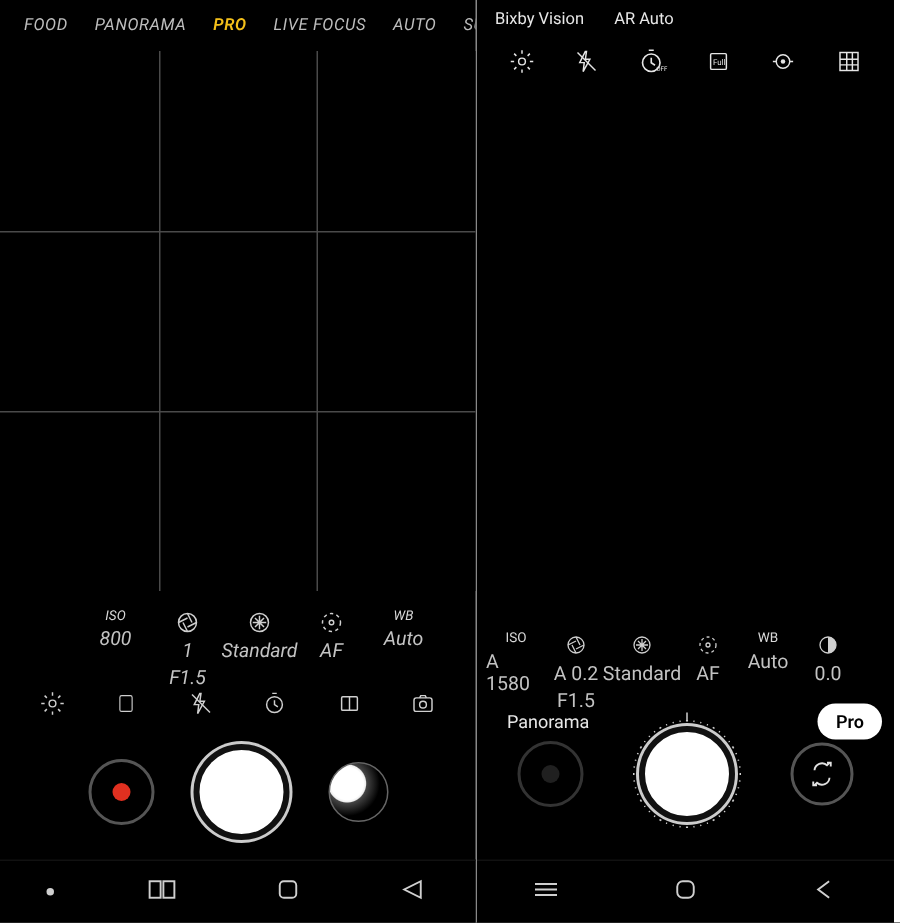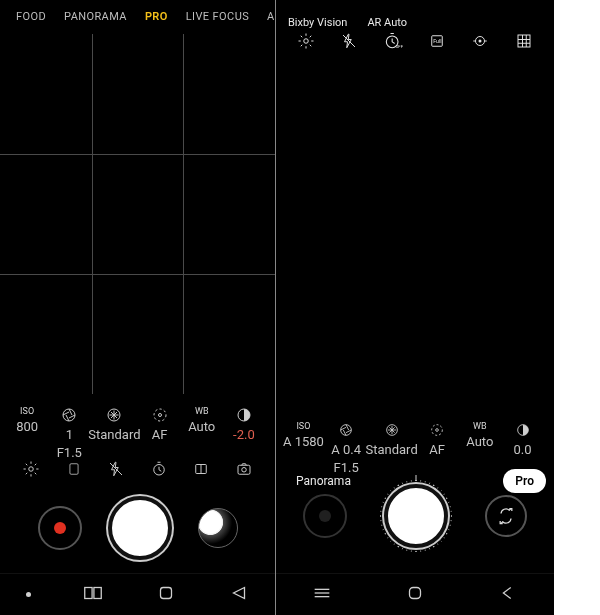--- a/index.html
+++ b/index.html
@@ -9,21 +9,21 @@
     font-family: -apple-system, BlinkMacSystemFont, "Segoe UI", Roboto, Arial, sans-serif;
     display: flex;
     overflow: hidden;
   }
   .phone {
     position: relative;
     background: #000;
     height: 615px;
     color: #fff;
   }
-  .phone.left  { width: 276px; border-right: 1px solid #888; }
+  .phone.left  { width: 318px; border-right: 1px solid #888; font-style: italic; }
   .phone.right { width: 278px; }
 
   
   .mode-row {
     display: flex; gap: 18px;
     padding: 6px 16px; margin-top: 4px;
     align-items: center; overflow: hidden;
     white-space: nowrap;
   }
   .mode { font-size: 11px; letter-spacing: .4px; color: #bdbdbd; }
@@ -41,22 +41,22 @@
   }
   
   .vf .gv1 { left: 33.33%; top:0; bottom:0; width:1px; }
   .vf .gv2 { left: 66.66%; top:0; bottom:0; width:1px; }
   
   .vf .gh1 { top: 33.33%; left:0; right:0; height:1px; }
   .vf .gh2 { top: 66.66%; left:0; right:0; height:1px; }
 
   
   .pro-row {
-    position: absolute; left:0; right:4px;
-    display: flex; justify-content: center;
+    position: absolute; left:0; right:18px;
+    display: flex; justify-content: flex-end;
     align-items: flex-start;
   }
   .left .pro-row { top: 406px; padding: 0 6px; }
   .right .pro-row { bottom: 140px; padding: 0 6px; }
   .pc { display: flex; flex-direction: column; align-items: center; gap: 3px; width: 48px; }
   .pc .lbl  { font-size: 9px; color: #d8d8d8; }
   .pc .val  { font-size: 13px; color: #c3c3c3; }
   .pc .val.neg { color: #e06050; }
   .pc .iconwrap { width:18px; height:18px; display:flex; align-items:center; justify-content:center; }
   .pc svg { stroke:#cfcfcf; fill:none; stroke-width:1.3; }
@@ -103,21 +103,21 @@
     position:absolute; left:0; right:0; bottom:0;
     height:42px;
     display:flex; align-items:center; justify-content:space-around;
     background:#000; border-top:1px solid #111;
   }
   .nav svg { stroke:#cfcfcf; fill:none; stroke-width:1.4; }
   .nav .dot { width:5px; height:5px; border-radius:50%; background:#cfcfcf; }
 
   
   .features {
-    display:flex; gap:20px; padding:4px 12px; margin-top:12px;
+    display:flex; gap:20px; padding:4px 12px; margin-top:2px;
     font-size:11px; color:#e8e8e8;
   }
   
   .iconstrip {
     position:absolute; top:30px; left:0; right:0;
     display:flex; justify-content:space-around; padding:0 8px;
   }
   .iconstrip .ti { width:22px; height:22px; display:flex; align-items:center; justify-content:center; }
   .iconstrip svg { stroke:#e5e5e5; fill:none; stroke-width:1.3; }
   .iconstrip .subtext { font-size:5px; fill:#e5e5e5; }
@@ -201,29 +201,20 @@
             <circle cx="12" cy="12" r="8" stroke-dasharray="3 3"></circle>
             <circle cx="12" cy="12" r="2"></circle>
           </svg>
       </span>
       <span class="val">AF</span>
     </div>
     <div class="pc">
       <span class="lbl">WB</span>
       <span class="val">Auto</span>
     </div>
-    <div class="pc">
-      <span class="iconwrap">
-        <svg viewBox="0 0 24 24" width="18" height="18">
-            <circle cx="12" cy="12" r="8"></circle>
-            <path d="M12 4a8 8 0 0 1 0 16z" fill="#cfcfcf" stroke="none"></path>
-          </svg>
-      </span>
-      <span class="val neg">-2.0</span>
-    </div>
   </div>
 
   <div class="tools">
     <span class="ti">
       <svg viewBox="0 0 24 24" width="18" height="18">
           <circle cx="12" cy="12" r="3"></circle>
           <path d="M12 2v3M12 19v3M2 12h3M19 12h3M5 5l2 2M17 17l2 2M19 5l-2 2M7 17l-2 2"></path>
         </svg>
     </span>
     <span class="ti">
@@ -342,21 +333,21 @@
       <span class="lbl">ISO</span>
       <span class="val">A 1580</span>
     </div>
     <div class="pc">
       <span class="iconwrap">
         <svg viewBox="0 0 24 24" width="16" height="16">
             <circle cx="12" cy="12" r="8"></circle>
             <path d="M12 4l4 8M20 12l-8 4M12 20l-4-8M4 12l8-4"></path>
           </svg>
       </span>
-      <span class="val">A 0.4</span>
+      <span class="val">A 0.2</span>
       <span class="val">F1.5</span>
     </div>
     <div class="pc">
       <span class="iconwrap">
         <svg viewBox="0 0 24 24" width="16" height="16">
             <circle cx="12" cy="12" r="8"></circle>
             <path d="M12 6v12M6 12h12M8 8l8 8M16 8l-8 8"></path>
           </svg>
       </span>
       <span class="val">Standard</span>

